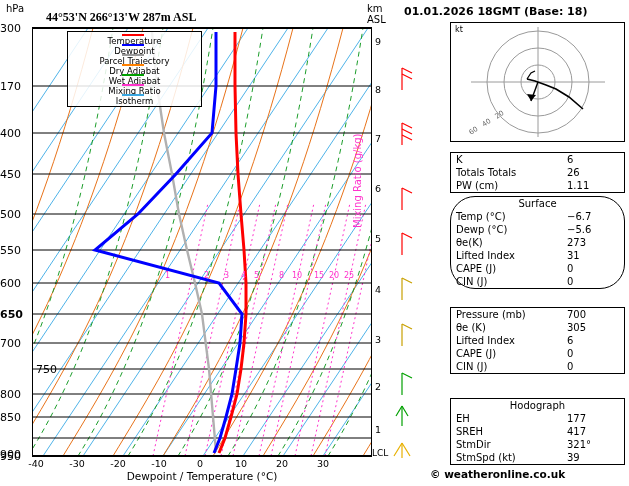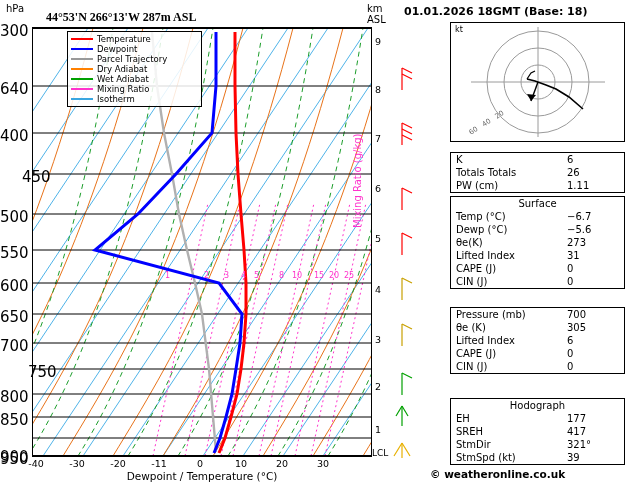--- a/index.html
+++ b/index.html
@@ -5,44 +5,44 @@
   html,body{margin:0;padding:0;}
   body{width:629px;height:486px;background:#ffffff;font-family:"DejaVu Sans",sans-serif;overflow:hidden;position:relative;}
   .abs{position:absolute;}
   
   #skewt-panel{left:0;top:0;width:396px;height:486px;}
   #hpa-label{left:6px;top:3px;font-size:10px;color:#000;}
   #km-label{left:367px;top:3px;font-size:10px;color:#000;text-align:left;line-height:11px;}
   #station-title{left:46px;top:10px;font-size:12px;color:#000;font-weight:bold;font-family:Liberation Serif, serif;}
   #plot{left:32px;top:27px;width:340px;height:430px;border:1px solid #000;box-sizing:border-box;overflow:hidden;background:#fff;}
   #plot svg{display:block;}
-  .ylab{position:absolute;font-size:15px;color:#000;text-align:right;width:28px;}
+  .ylab{position:absolute;font-size:11px;color:#000;width:28px;}
   .rlab{position:absolute;font-size:9.5px;color:#000;width:16px;text-align:left;}
   .xlab{position:absolute;font-size:9.5px;color:#000;text-align:center;width:30px;}
   #xaxis-title{left:32px;top:470px;width:340px;text-align:center;font-size:10.5px;color:#000;}
   
   #legend{left:66px;top:30px;width:135px;background:rgba(255,255,255,0.85);border:1px solid #000;padding:2px 3px;box-sizing:border-box;}
-  #legend .row{display:flex;align-items:center;height:10px;}
+  #legend .row{display:flex;align-items:center;height:10px;flex-direction:column;}
   #legend .sw{width:22px;height:0;border-top-width:2px;border-top-style:solid;margin-right:4px;}
   #legend .lt{font-size:8.5px;color:#000;white-space:nowrap;}
   
   #mix-axis{position:absolute;left:352px;top:228px;font-size:10px;color:#ff33cc;transform:rotate(-90deg);transform-origin:left top;white-space:nowrap;}
   #lcl-tag{position:absolute;left:372px;top:448px;font-size:9px;color:#000;}
   
   #hodo-head{left:404px;top:5px;font-size:11px;color:#000;font-weight:bold;}
   #hodo-box{left:450px;top:22px;width:175px;height:120px;border:1px solid #000;background:#fff;box-sizing:border-box;}
   #kt-label{left:455px;top:25px;font-size:8px;color:#000;}
   
   .tbl{position:absolute;left:450px;width:175px;border:1px solid #000;background:#fff;box-sizing:border-box;font-size:10px;color:#000;}
   .tbl .r{display:flex;justify-content:space-between;padding:0 5px;height:13px;line-height:13px;}
   .tbl .r .k{white-space:nowrap;}
   .tbl .r .v{width:52px;text-align:left;}
   .tbl .hdr{text-align:center;height:13px;line-height:13px;font-size:10px;}
   #tbl1{top:152px;}
-  #tbl2{top:196px;}
+  #tbl2{top:196px;border-radius:25px;}
   #tbl3{top:307px;}
   #tbl4{top:398px;}
   #credit{left:430px;top:468px;font-size:10.5px;color:#000;font-weight:bold;}
 </style>
 </head>
 <body>
 
 <div class="abs" id="skewt-panel">
 
   <div class="abs" id="hpa-label">hPa</div>
@@ -179,29 +179,29 @@
           <span class="lt">Mixing Ratio</span>
         </div>
       <div class="row">
           <span class="sw" style="border-top-color:#3aa6e0"></span>
           <span class="lt">Isotherm</span>
         </div>
     </div>
   </div>
 
   <div class="ylab" style="left:0px;top:22px;">300</div>
-  <div class="ylab" style="left:0px;top:80px;">640</div>
+  <div class="ylab" style="left:0px;top:80px;">170</div>
   <div class="ylab" style="left:0px;top:127px;">400</div>
-  <div class="ylab" style="left:0px;top:168px;padding-left:22px;">450</div>
+  <div class="ylab" style="left:0px;top:168px;">450</div>
   <div class="ylab" style="left:0px;top:208px;">500</div>
   <div class="ylab" style="left:0px;top:244px;">550</div>
   <div class="ylab" style="left:0px;top:277px;">600</div>
-  <div class="ylab" style="left:0px;top:308px;">650</div>
+  <div class="ylab" style="left:0px;top:308px;font-weight:bold;">650</div>
   <div class="ylab" style="left:0px;top:337px;">700</div>
-  <div class="ylab" style="left:4px;top:363px;padding-left:24px;">750</div>
+  <div class="ylab" style="left:12px;top:363px;padding-left:24px;">750</div>
   <div class="ylab" style="left:0px;top:388px;">800</div>
   <div class="ylab" style="left:0px;top:411px;">850</div>
   <div class="ylab" style="left:0px;top:448px;">900</div>
   <div class="ylab" style="left:0px;top:450px;">950</div>
 
   <div class="rlab" style="left:375px;top:36px;">9</div>
   <div class="rlab" style="left:375px;top:84px;">8</div>
   <div class="rlab" style="left:375px;top:133px;">7</div>
   <div class="rlab" style="left:375px;top:183px;">6</div>
   <div class="rlab" style="left:375px;top:233px;">5</div>
@@ -244,21 +244,21 @@
         <line x1="14" y1="415" x2="14" y2="430"></line>
     </g>
   </svg>
 
   <div id="mix-axis">Mixing Ratio (g/kg)</div>
   <div id="lcl-tag">LCL</div>
 
   <div class="xlab" style="left:21px;top:458px;">-40</div>
   <div class="xlab" style="left:62px;top:458px;">-30</div>
   <div class="xlab" style="left:103px;top:458px;">-20</div>
-  <div class="xlab" style="left:144px;top:458px;">-11</div>
+  <div class="xlab" style="left:144px;top:458px;">-10</div>
   <div class="xlab" style="left:185px;top:458px;">0</div>
   <div class="xlab" style="left:226px;top:458px;">10</div>
   <div class="xlab" style="left:267px;top:458px;">20</div>
   <div class="xlab" style="left:308px;top:458px;">30</div>
 
   <div class="abs" id="xaxis-title">Dewpoint / Temperature (°C)</div>
 </div>
 
 <div class="abs" id="hodo-head">01.01.2026 18GMT (Base: 18)</div>
 

